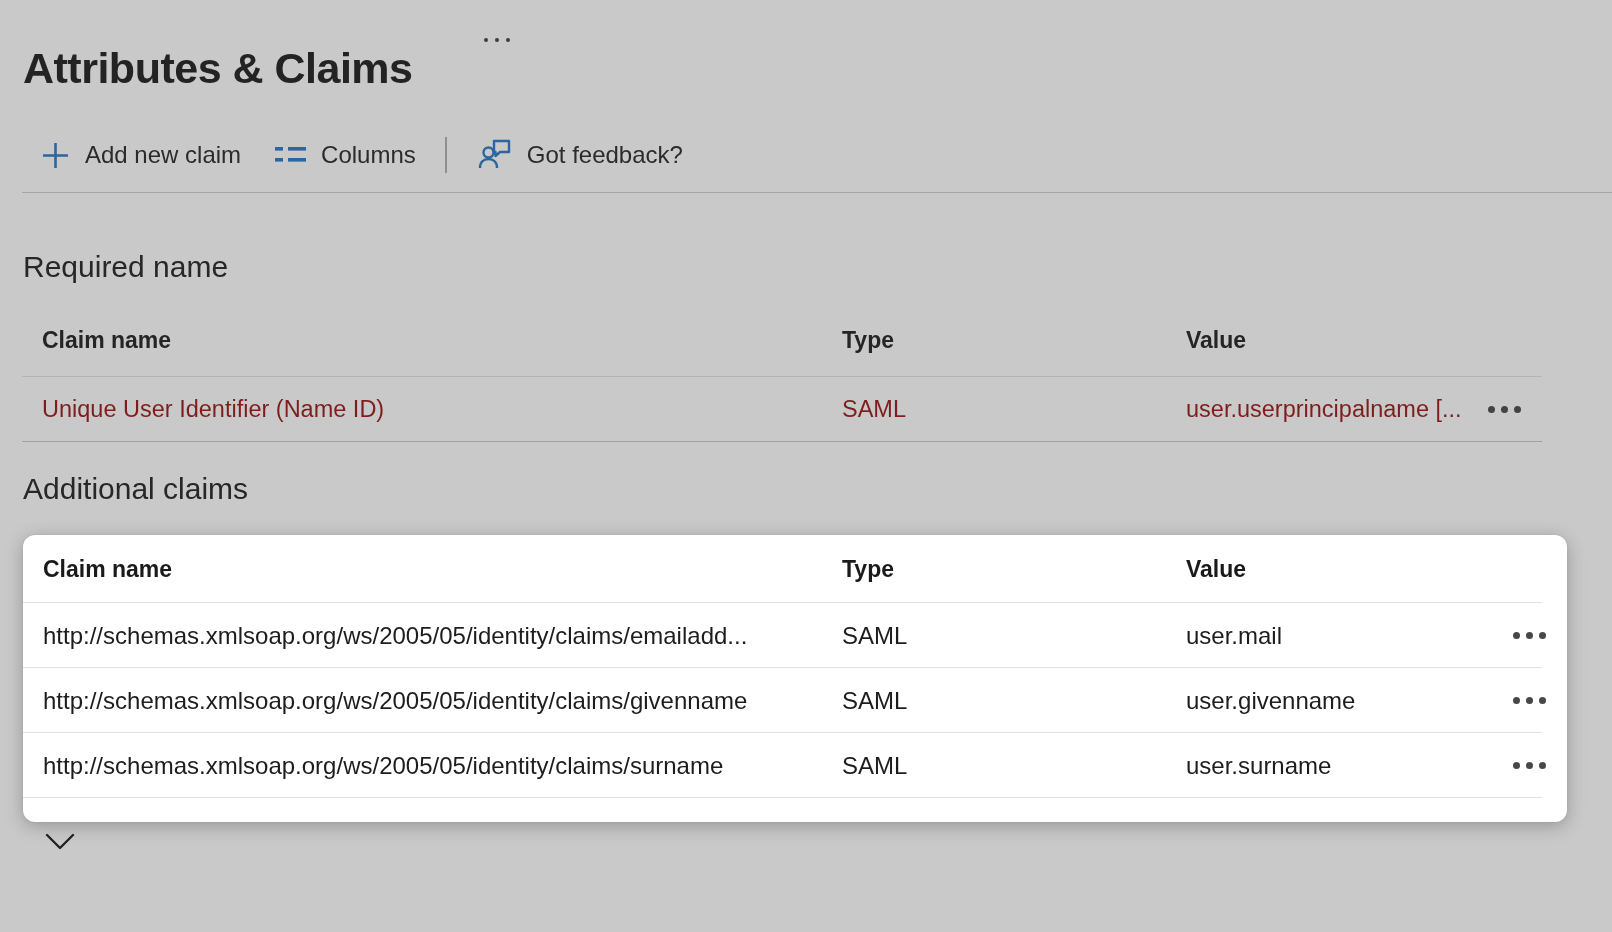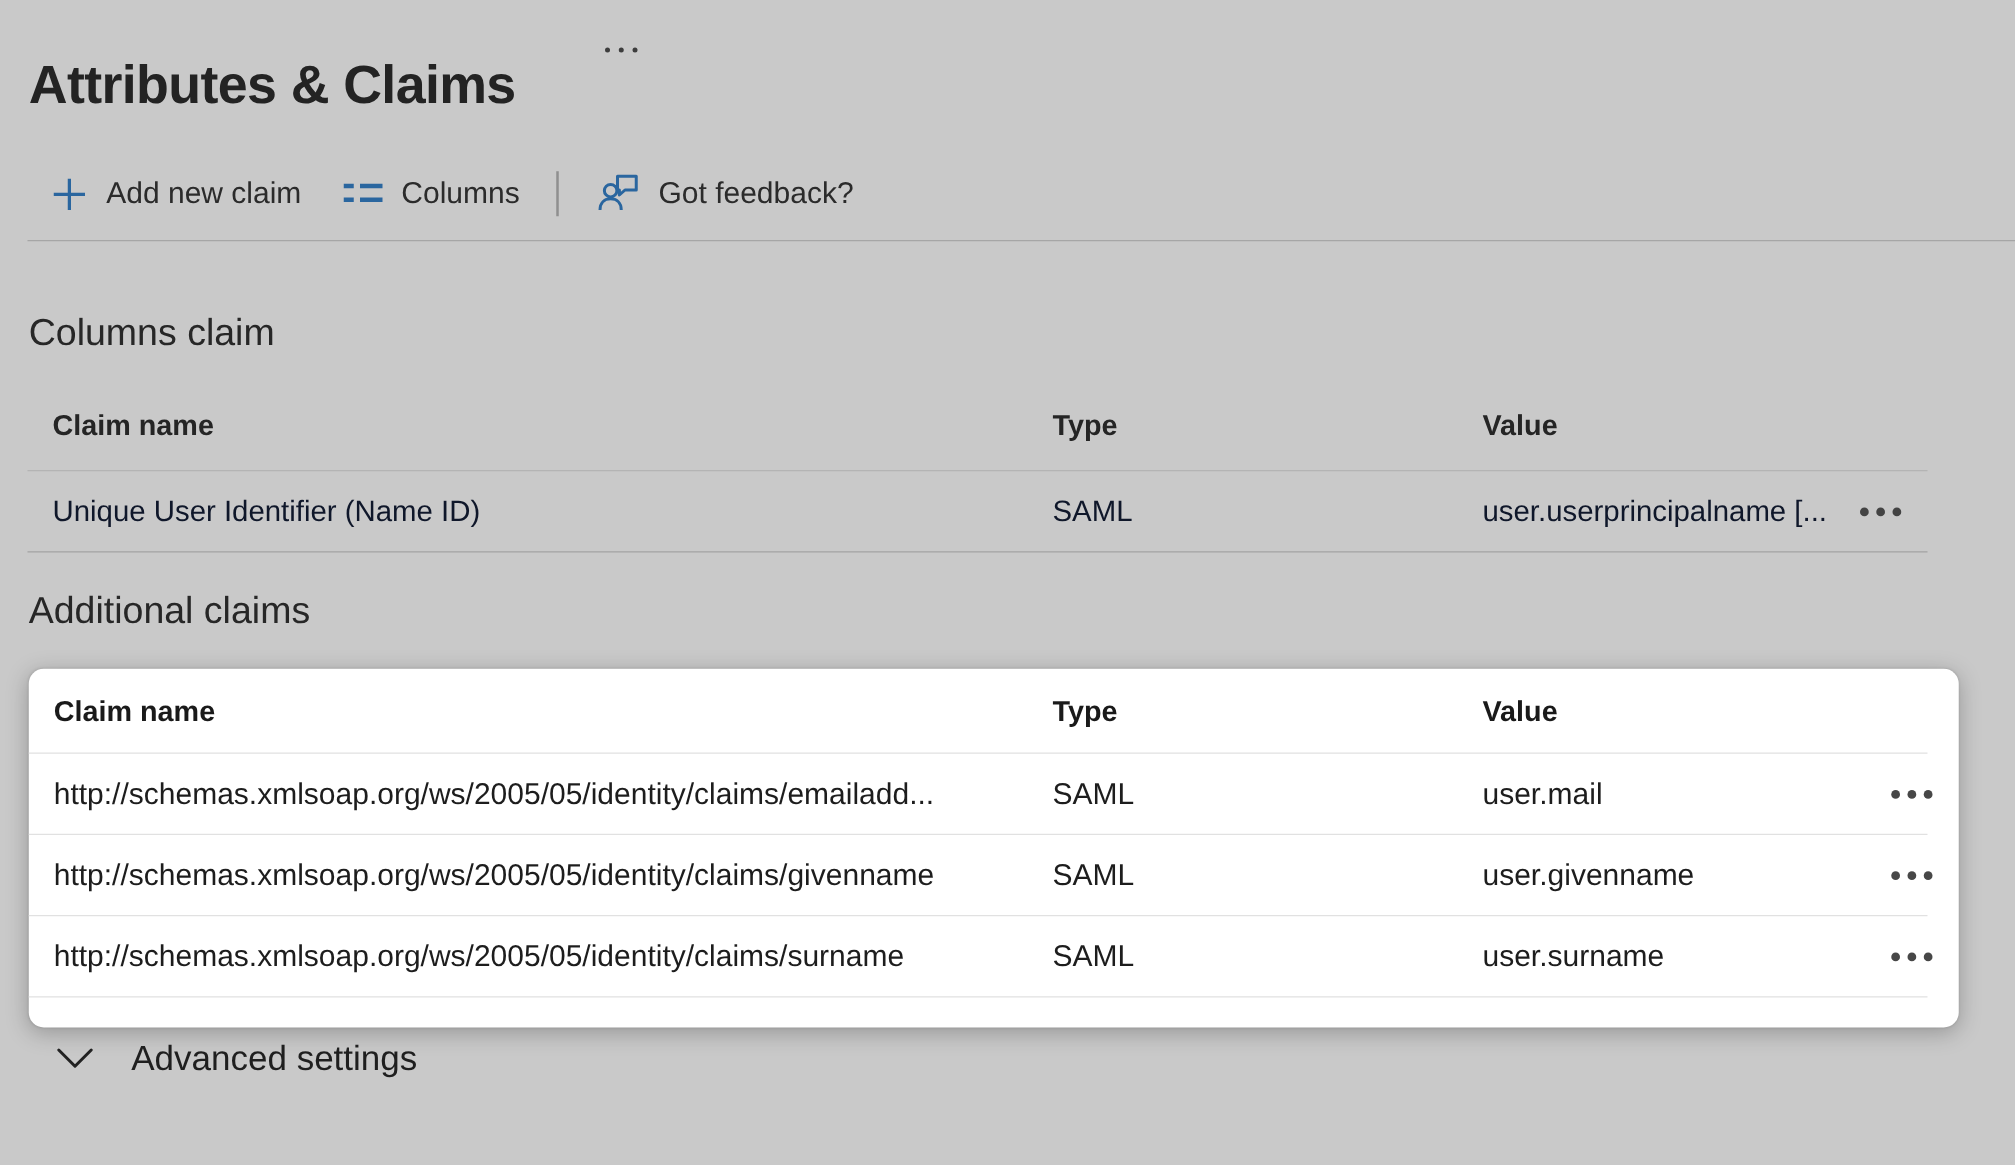--- a/index.html
+++ b/index.html
@@ -69,21 +69,21 @@
   .required-table{
     position:absolute;left:22px;top:304px;width:1520px;
   }
   .required-table .hdr{
     height:73px;font-weight:700;font-size:23px;color:#252525;
   }
   .required-table .hdr::after{
     content:"";position:absolute;left:0;right:0;bottom:0;height:1px;background:#b4b4b4;
   }
   .required-table .row{
-    height:65px;font-size:23.5px;color:#0f172a;
+    height:65px;font-size:23.5px;color:#7f1d1d;
   }
   .required-table .row::after{
     content:"";position:absolute;left:0;right:0;bottom:0;height:1px;background:#a3a3a3;
   }
 
   
   .card{
     position:absolute;left:23px;top:535px;width:1544px;height:287px;
     background:#ffffff;border-radius:12px;
     box-shadow:0 4px 18px rgba(0,0,0,0.25), 0 0 2px rgba(0,0,0,0.10);
@@ -150,21 +150,21 @@
       <svg class="tb-icon" width="36" height="36" viewBox="0 0 36 36">
         <circle cx="11.5" cy="15.5" r="5" fill="none" stroke="#2a669f" stroke-width="2.4"></circle>
         <path d="M3 31 c0-6.2 4-9 8.5-9 s8.5 2.8 8.5 9" fill="none" stroke="#2a669f" stroke-width="2.4"></path>
         <path d="M17 4 h15 v11 h-9 l-4.5 4 v-4 h-1.5 z" fill="none" stroke="#2a669f" stroke-width="2.4" stroke-linejoin="round"></path>
       </svg>
       <span>Got feedback?</span>
     </div>
   </div>
   <div class="toolbar-divider"></div>
 
-  <div class="section-heading h-required">Columns claim</div>
+  <div class="section-heading h-required">Required name</div>
 
   <div class="required-table">
     <div class="tbl-row hdr">
       <div class="cell-name">Claim name</div>
       <div class="cell-type">Type</div>
       <div class="cell-value">Value</div>
       <div></div>
     </div>
     <div class="tbl-row row">
       <div class="cell-name">Unique User Identifier (Name ID)</div>
@@ -219,16 +219,15 @@
         <span class="dot"></span>
         <span class="dot"></span>
       </div>
     </div>
   </div>
 
   <div class="advanced">
     <svg width="32" height="22" viewBox="0 0 32 22">
       <polyline points="3,4 16,17 29,4" fill="none" stroke="#222222" stroke-width="2.4" stroke-linecap="round" stroke-linejoin="round"></polyline>
     </svg>
-    <span>Advanced settings</span>
   </div>
 
 </div>
 
 </body></html>

